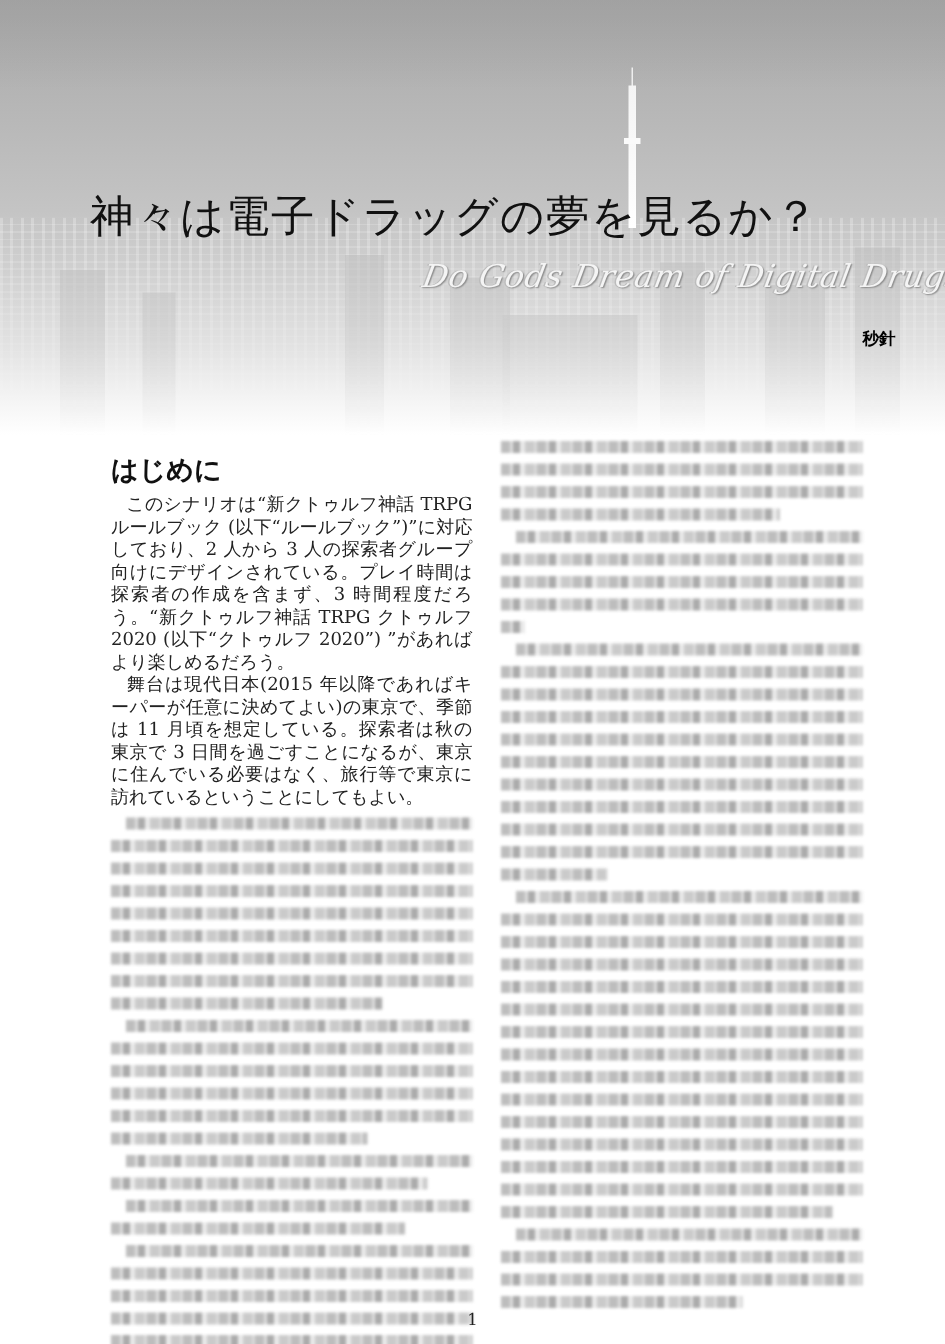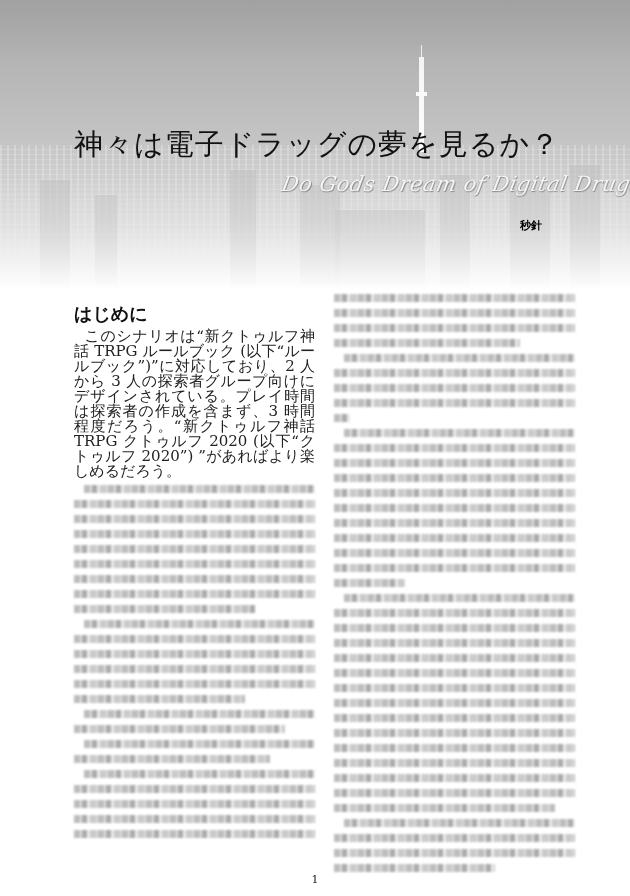--- a/index.html
+++ b/index.html
@@ -14,34 +14,34 @@
     -webkit-mask-image: linear-gradient(to bottom, rgba(0,0,0,1) 0%, rgba(0,0,0,0.6) 50%, rgba(0,0,0,0) 100%);
             mask-image: linear-gradient(to bottom, rgba(0,0,0,1) 0%, rgba(0,0,0,0.6) 50%, rgba(0,0,0,0) 100%); }
   .bldg { position:absolute; bottom:0; background:rgba(190,190,190,0.55); }
   .tower { position:absolute; left:419px; top:57px; width:5px; height:95px;
     background:linear-gradient(to bottom,#f4f4f4,#ffffff); }
   .tower-tip { position:absolute; left:421px; top:45px; width:1px; height:14px; background:#eee; }
   .tower-deck { position:absolute; left:416px; top:92px; width:11px; height:4px; background:#fafafa; }
   .haze { position:absolute; left:0; top:0; width:630px; height:60px;
     background:linear-gradient(to bottom, rgba(150,150,150,0.4), rgba(0,0,0,0)); }
 
-  .title { position:absolute; left:74px; top:125px; font-family:"DejaVu Serif", serif;
+  .title { position:absolute; left:60px; top:125px; font-family:"DejaVu Serif", serif;
     font-size:29px; letter-spacing:1px; color:#111; white-space:nowrap; }
   .subtitle { position:absolute; left:282px; top:172px; font-family:"DejaVu Serif", serif;
     font-style:italic; font-size:21px; color:#f4f4f4; white-space:nowrap; letter-spacing:0.5px;
     text-shadow: 1px 1px 1px #8a8a8a, -1px 0 0 #bdbdbd; transform:skewX(-10deg); }
-  .author { position:absolute; left:520px; top:218px; font-family:"DejaVu Sans", sans-serif;
+  .author { position:absolute; left:575px; top:218px; font-family:"DejaVu Sans", sans-serif;
     font-weight:bold; font-size:11px; color:#000; white-space:nowrap; }
 
   .col { position:absolute; width:241px; }
   .col-left { left:74px; top:290px; }
   .col-right { left:334px; top:290px; }
   .heading { font-family:"DejaVu Sans", sans-serif; font-weight:bold; font-size:18px; color:#111;
      margin:13px 0 4px 0; line-height:22px; white-space:nowrap; }
-  .para { font-size:15px; line-height:15px; color:#222; text-align:justify; margin:0; }
+  .para { font-size:12px; line-height:15px; color:#222; text-align:justify; margin:0; }
   .para .ind { display:inline-block; width:10px; }
 
   .blur-block { margin:0; }
   .bl { height:15px; position:relative; }
   .bl span { position:absolute; top:4px; height:8px; left:0; right:0;
     background: repeating-linear-gradient(90deg, #a8a8a8 0 6px, #d4d4d4 6px 8px, #8f8f8f 8px 13px, #e3e3e3 13px 16px, #b9b9b9 16px 22px, #cfcfcf 22px 24px);
     filter: blur(1.1px); opacity:0.75; }
   .bl.indent span { left:10px; }
 
   .page-num { position:absolute; left:0; width:630px; top:873px; text-align:center; font-size:11px; color:#222; }
@@ -66,20 +66,21 @@
   </div>
 </div>
 
 <div class="title">神々は電子ドラッグの夢を見るか？</div>
 <div class="subtitle">Do Gods Dream of Digital Drugs ?</div>
 <div class="author">秒針</div>
 
 <div class="col col-left">
   <h2 class="heading">はじめに</h2>
   <p class="para"><span class="ind"></span><span>このシナリオは“新クトゥルフ神話 TRPG ルールブック (以下“ルールブック”)”に対応しており、2 人から 3 人の探索者グループ向けにデザインされている。プレイ時間は探索者の作成を含まず、3 時間程度だろう。“新クトゥルフ神話 TRPG クトゥルフ 2020 (以下“クトゥルフ 2020”) ”があればより楽しめるだろう。</span></p>
+  <p class="para"><span class="ind"></span><span>舞台は現代日本(2015 年以降であればキーパーが任意に決めてよい)の東京で、季節は 11 月頃を想定している。探索者は秋の東京で 3 日間を過ごすことになるが、東京に住んでいる必要はなく、旅行等で東京に訪れているということにしてもよい。</span></p>
 
   <div class="blur-block" style="margin-top:2px;">
     <div class="bl indent">
         <span></span>
       </div>
       <div class="bl">
         <span></span>
       </div>
       <div class="bl">
         <span></span>

